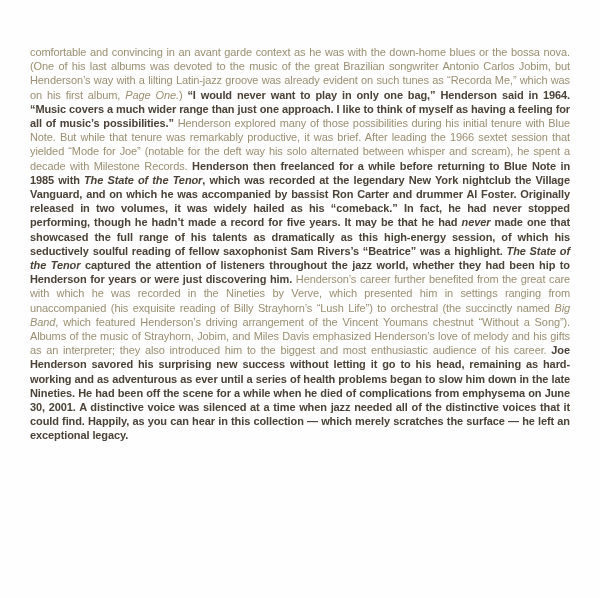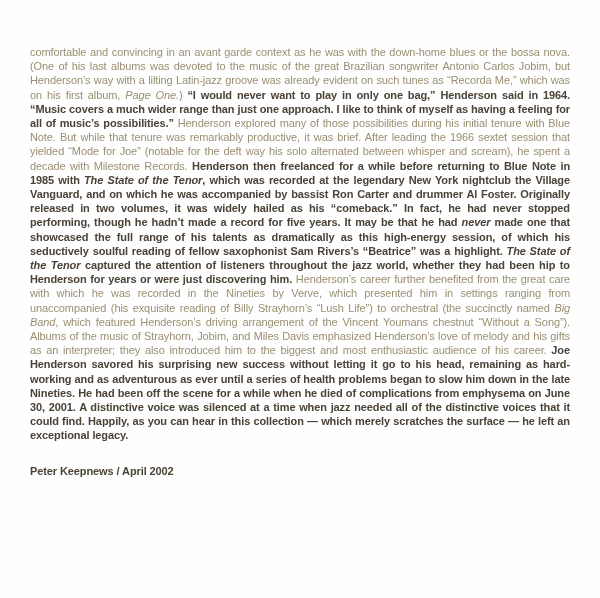--- a/index.html
+++ b/index.html
@@ -53,15 +53,14 @@
     color: var(--dark-text, #4b4238);
     text-align: left;
   }
 </style>
 </head>
 <body style="--page-bg: #fefefe; --light-text: #9a8f72; --dark-text: #4b4238;">
 
 <div class="page">
   <div class="text-block">
     <p class="body-text" id="body-paragraph"><span class="light">comfortable and convincing in an avant garde context as he was with the down-home blues or the bossa nova. (One of his last albums was devoted to the music of the great Brazilian songwriter Antonio Carlos Jobim, but Henderson’s way with a lilting Latin-jazz groove was already evident on such tunes as “Recorda Me,” which was on his first album, </span><span class="light italic">Page One.</span><span class="light">) </span><span class="dark">“I would never want to play in only one bag,” Henderson said in 1964. “Music covers a much wider range than just one approach. I like to think of myself as having a feeling for all of music’s possibilities.” </span><span class="light">Henderson explored many of those possibilities during his initial tenure with Blue Note. But while that tenure was remarkably productive, it was brief. After leading the 1966 sextet session that yielded “Mode for Joe” (notable for the deft way his solo alternated between whisper and scream), he spent a decade with Milestone Records. </span><span class="dark">Henderson then freelanced for a while before returning to Blue Note in 1985 with </span><span class="dark italic">The State of the Tenor</span><span class="dark">, which was recorded at the legendary New York nightclub the Village Vanguard, and on which he was accompanied by bassist Ron Carter and drummer Al Foster. Originally released in two volumes, it was widely hailed as his “comeback.” In fact, he had never stopped performing, though he hadn’t made a record for five years. It may be that he had </span><span class="dark italic">never</span><span class="dark"> made one that showcased the full range of his talents as dramatically as this high-energy session, of which his seductively soulful reading of fellow saxophonist Sam Rivers’s “Beatrice” was a highlight. </span><span class="dark italic">The State of the Tenor</span><span class="dark"> captured the attention of listeners throughout the jazz world, whether they had been hip to Henderson for years or were just discovering him. </span><span class="light">Henderson’s career further benefited from the great care with which he was recorded in the Nineties by Verve, which presented him in settings ranging from unaccompanied (his exquisite reading of Billy Strayhorn’s “Lush Life”) to orchestral (the succinctly named </span><span class="light italic">Big Band</span><span class="light">, which featured Henderson’s driving arrangement of the Vincent Youmans chestnut “Without a Song”). Albums of the music of Strayhorn, Jobim, and Miles Davis emphasized Henderson’s love of melody and his gifts as an interpreter; they also introduced him to the biggest and most enthusiastic audience of his career. </span><span class="dark">Joe Henderson savored his surprising new success without letting it go to his head, remaining as hard-working and as adventurous as ever until a series of health problems began to slow him down in the late Nineties. He had been off the scene for a while when he died of complications from emphysema on June 30, 2001. A distinctive voice was silenced at a time when jazz needed all of the distinctive voices that it could find. Happily, as you can hear in this collection — which merely scratches the surface — he left an exceptional legacy.</span></p>
-    <p class="byline">Peter Keepnews / April 2002</p>
   </div>
 </div>
 
 </body></html>

